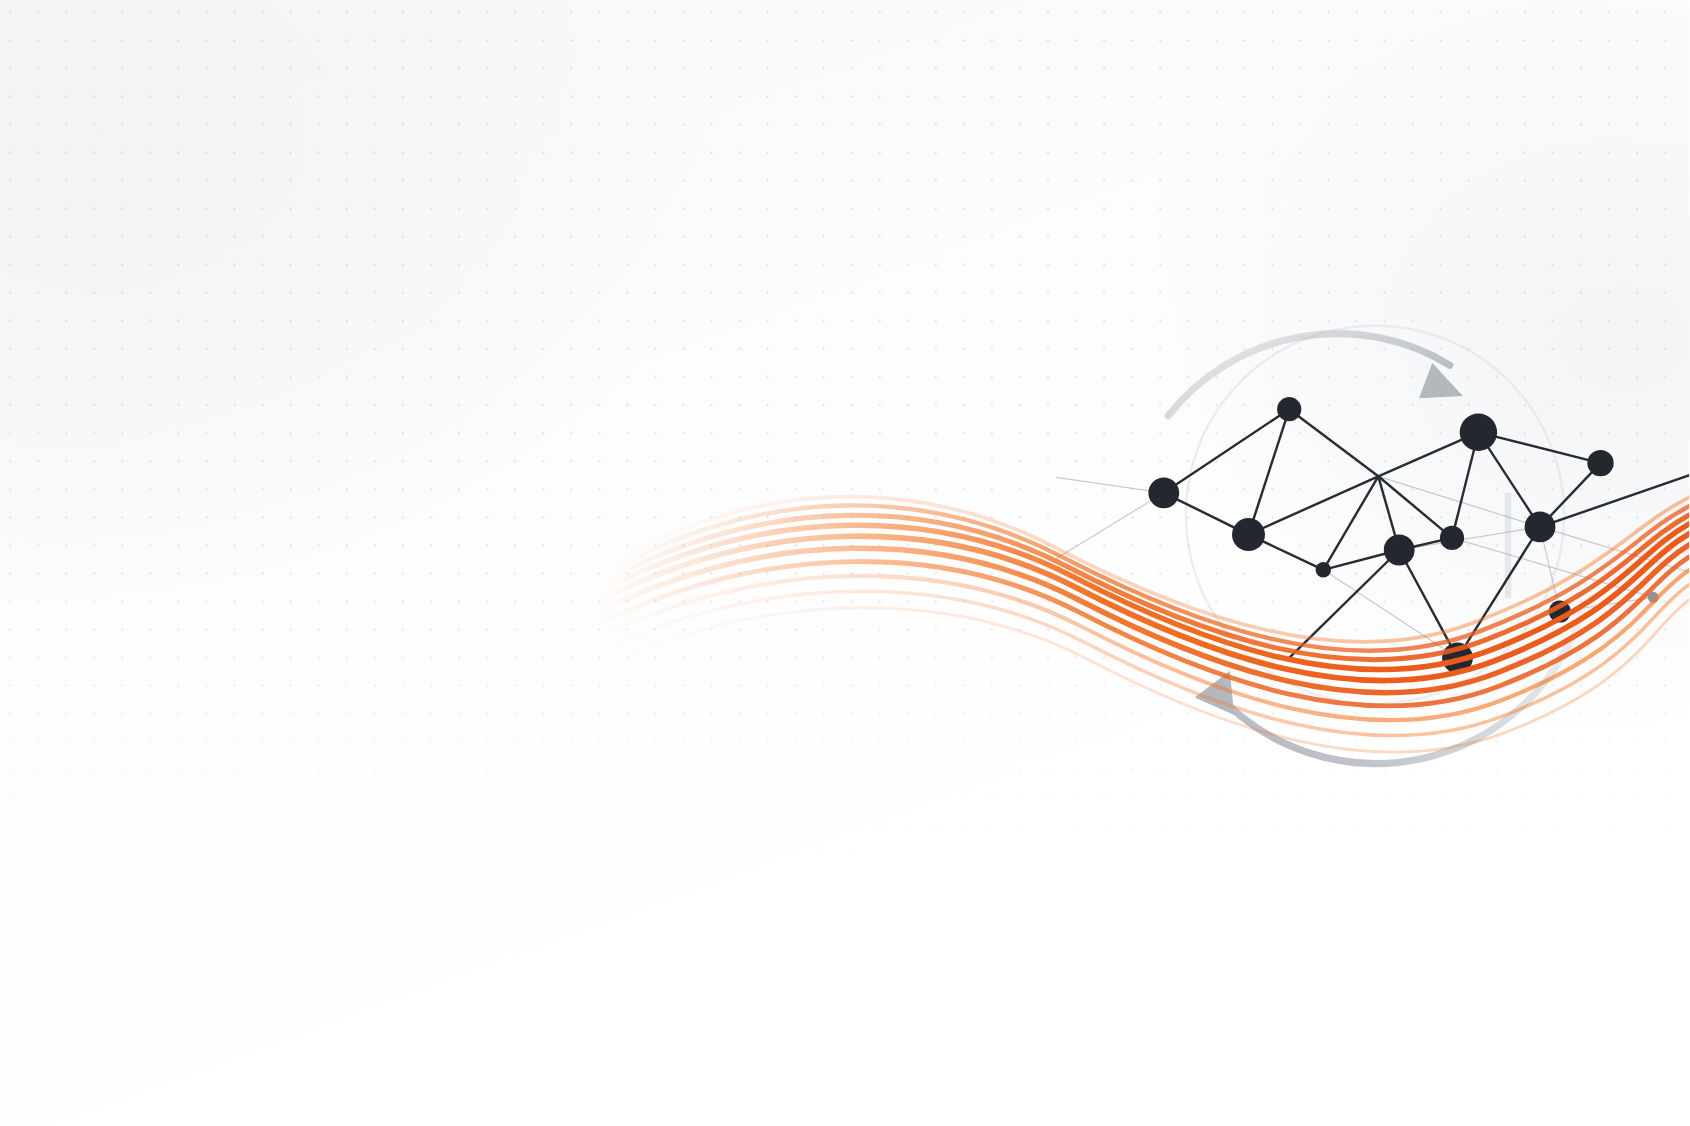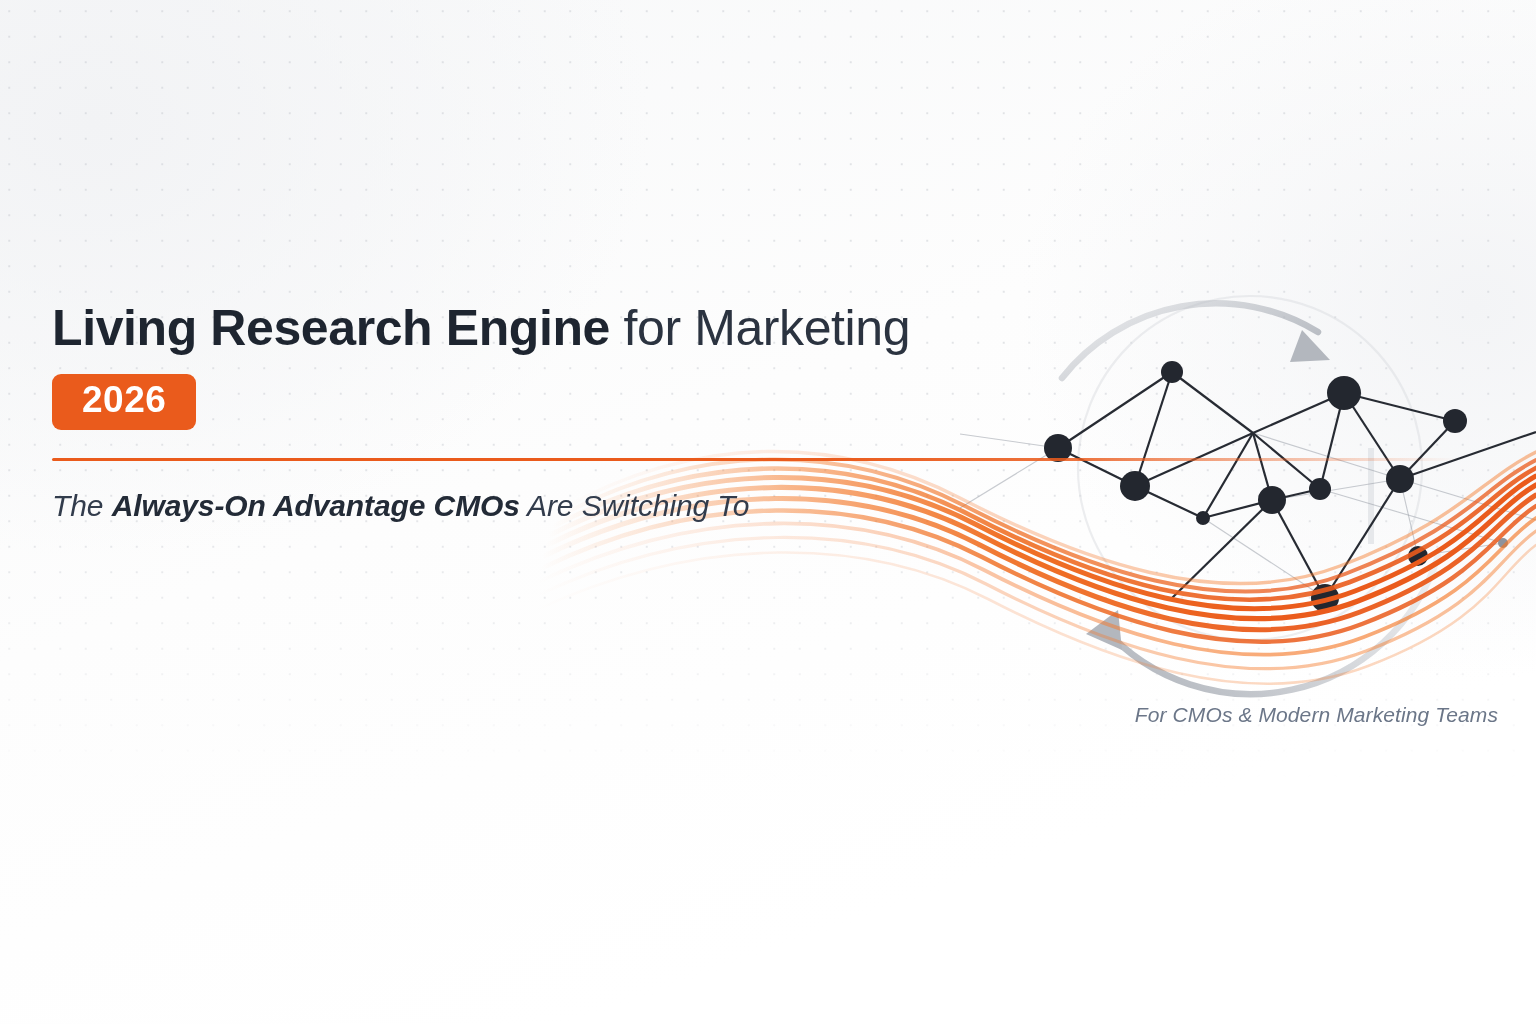--- a/index.html
+++ b/index.html
@@ -203,26 +203,15 @@
       <path d="M 548 536 C 700 458, 855 462, 975 524 S 1235 637, 1355 591 S 1486 504, 1536 476" stroke="url(#waveFade)" stroke-width="5" opacity="1"></path>
       <path d="M 545 546 C 700 468, 858 472, 978 534 S 1238 647, 1358 601 S 1488 513, 1536 485" stroke="url(#waveFade)" stroke-width="5.2" opacity="1"></path>
       <path d="M 542 557 C 700 479, 860 483, 980 545 S 1240 658, 1360 612 S 1490 523, 1536 495" stroke="url(#waveFade)" stroke-width="5" opacity=".95"></path>
       <path d="M 540 569 C 700 491, 862 495, 982 557 S 1242 670, 1362 624 S 1492 534, 1536 506" stroke="url(#waveFade)" stroke-width="4.4" opacity=".85"></path>
       <path d="M 538 582 C 700 504, 864 508, 984 570 S 1244 683, 1364 637 S 1494 546, 1536 518" stroke="url(#waveFadeSoft)" stroke-width="3.8" opacity=".7"></path>
       <path d="M 536 596 C 700 518, 866 522, 986 584 S 1246 697, 1366 651 S 1496 559, 1536 531" stroke="url(#waveFadeSoft)" stroke-width="3.2" opacity=".5"></path>
       <path d="M 534 611 C 700 533, 868 537, 988 599 S 1248 712, 1368 666 S 1498 573, 1536 545" stroke="url(#waveFadeSoft)" stroke-width="2.6" opacity=".32"></path>
     </g>
   </svg>
 
-  <div id="textblock">
-
-    <h1 id="title"><span class="strong">Living Research Engine</span><span class="light"> for Marketing</span></h1>
-
-    <div id="year-badge">2026</div>
-
-    <div id="rule"></div>
-
-    <p id="subtitle"><span>The </span><span class="b">Always-On Advantage CMOs</span><span> Are Switching To</span></p>
-  </div>
-
-  <div id="audience">For CMOs &amp; Modern Marketing Teams</div>
+
 
 </div>
 
 </body></html>

